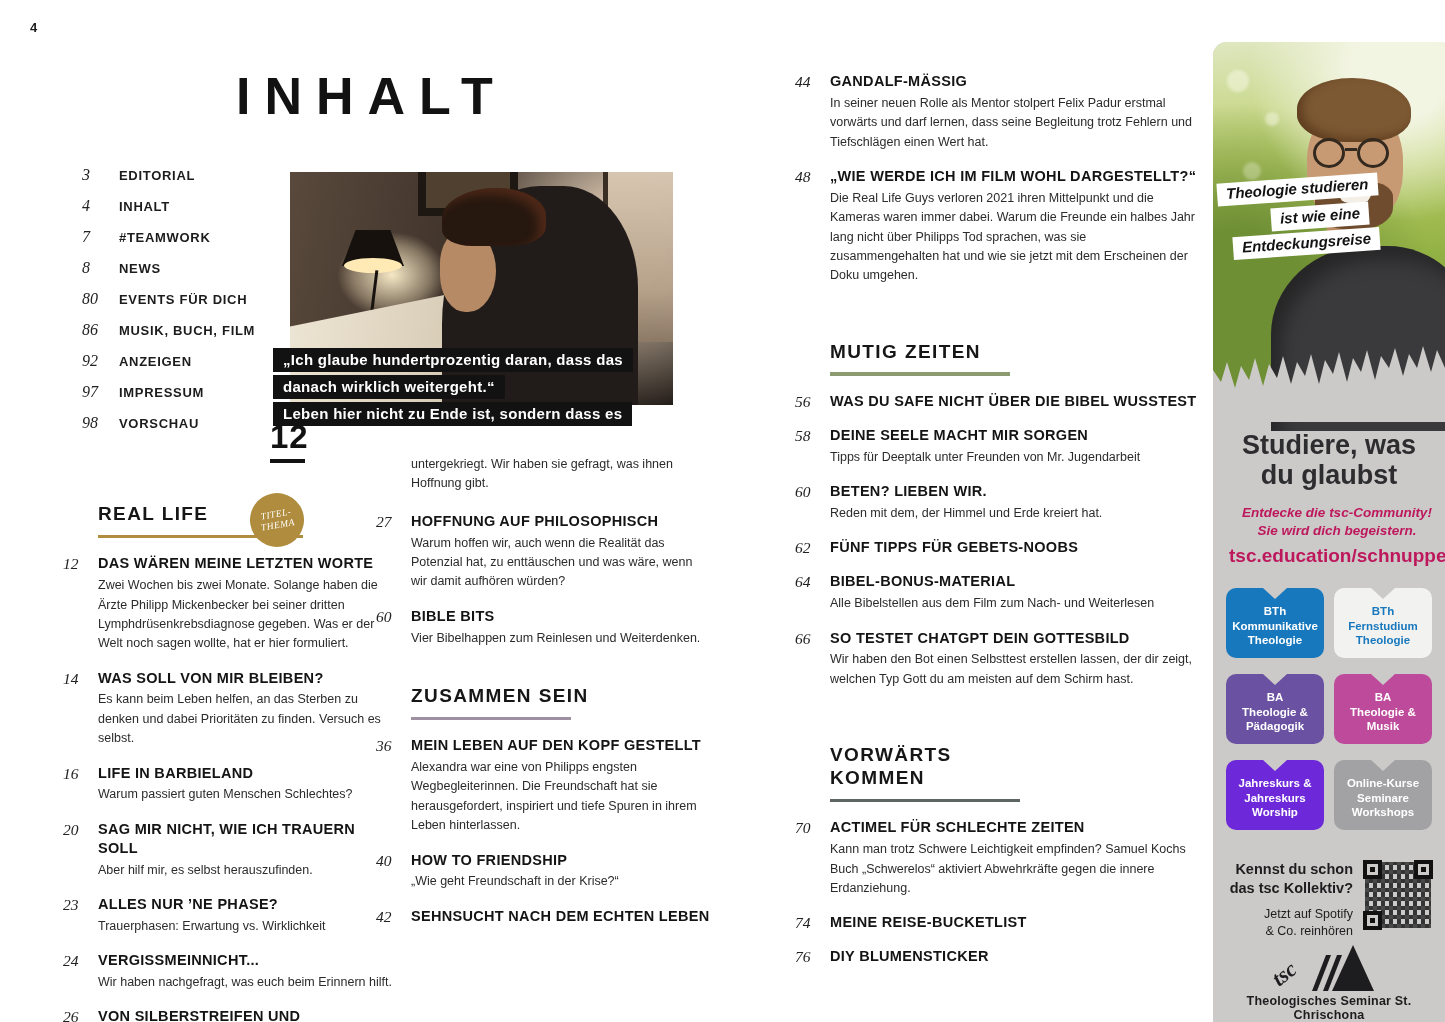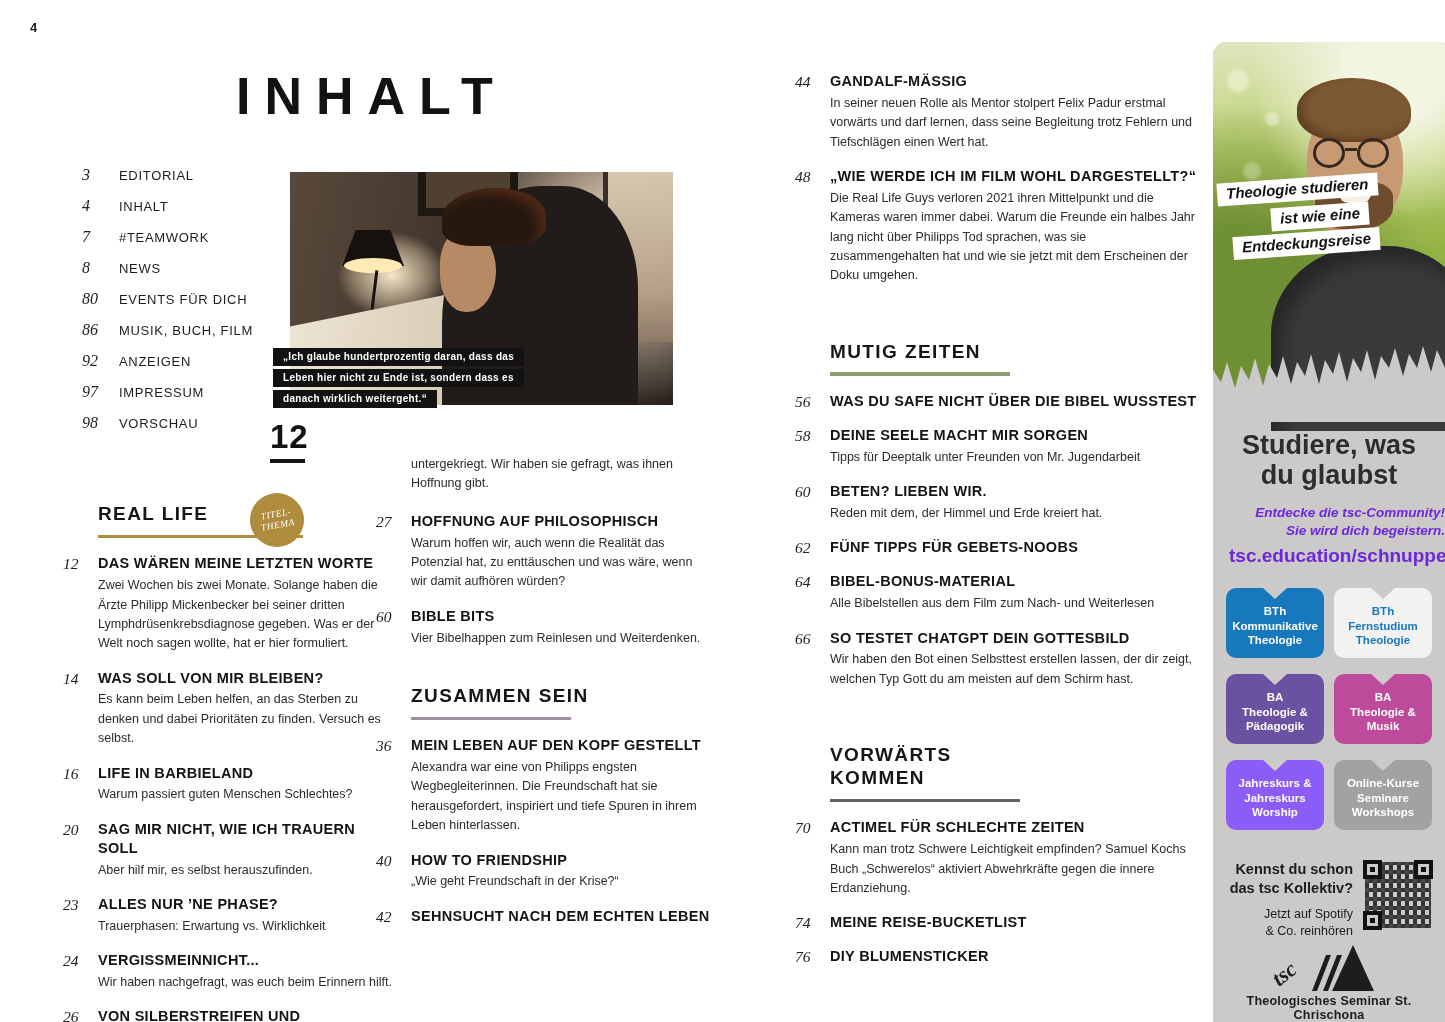--- a/index.html
+++ b/index.html
@@ -8,21 +8,21 @@
 
   .pageno { position:absolute; left:30px; top:20px; font-size:13px; font-weight:bold; }
 
   .title-inhalt { position:absolute; left:236px; top:66px; font-size:52px; font-weight:900;
                   letter-spacing:14px; color:#121212; }
 
   
   .front-toc { position:absolute; left:82px; top:166px; }
   .ft-row { display:flex; align-items:baseline; margin-bottom:13px; }
   .ft-num { width:37px; font-family:"Liberation Serif", serif; font-style:italic; font-size:16px; color:#222; }
-  .ft-label { font-weight:normal; font-size:13px; letter-spacing:0.7px; }
+  .ft-label { font-weight:bold; font-size:13px; letter-spacing:0.7px; }
 
   
   .photo-main { position:absolute; left:290px; top:172px; width:383px; height:233px; overflow:hidden; background:#2c241f; }
   .pm-bg { position:absolute; inset:0;
      background: radial-gradient(circle at 88% 30%, rgba(225,205,182,.95) 0 10%, rgba(225,205,182,0) 45%),
                  linear-gradient(100deg,#59493c 0%, #43362d 38%, #2e2620 72%, #241e19 100%); }
   .pm-window { position:absolute; right:0; top:0; width:70px; height:170px;
      background:linear-gradient(180deg,#d9c8b2,#b5a089 70%,#8d7a66); border-left:5px solid #33281f; opacity:.95; }
   .pm-frame { position:absolute; left:128px; top:-8px; width:100px; height:52px; border:8px solid #1e1813; background:#50402f; }
   .pm-glow { position:absolute; left:32px; top:48px; width:140px; height:110px;
@@ -34,21 +34,21 @@
   .pm-desk { position:absolute; left:-12px; bottom:0; width:245px; height:112px;
      background:linear-gradient(100deg,#efe7d6,#cdc0a8); clip-path:polygon(0 32%, 72% 0, 100% 100%, 0 100%); }
   .pm-hood { position:absolute; left:152px; top:14px; width:196px; height:222px; background:#211c1a;
      border-radius:50% 38% 0 0 / 62% 46% 0 0; }
   .pm-hair { position:absolute; left:152px; top:16px; width:104px; height:58px; background:#27180f;
      border-radius:55% 50% 35% 30%; box-shadow:inset -8px 6px 10px rgba(150,70,40,.35); }
   .pm-face { position:absolute; left:150px; top:58px; width:56px; height:82px; background:#b78a66;
      border-radius:45% 55% 55% 50%; }
 
   .quote { position:absolute; left:273px; top:348px; }
-  .quote-line { display:table; background:#121212; color:#fff; font-weight:bold; font-size:10px;
+  .quote-line { display:table; background:#121212; color:#fff; font-weight:bold; font-size:15px;
      letter-spacing:.3px; padding:3px 10px 4px; margin-bottom:3px; white-space:nowrap; }
 
   .bignum { position:absolute; left:270px; top:418px; font-size:33px; font-weight:800; letter-spacing:1px; color:#121212; }
   .bignum::after { content:""; display:block; width:35px; height:4px; background:#121212; margin-top:3px; }
 
   
   .col { position:absolute; }
   .col-left  { left:63px;  top:503px; width:332px; }
   .col-mid   { left:376px; top:455px; width:334px; }
   .col-right { left:795px; top:72px;  width:402px; }
@@ -95,22 +95,22 @@
   .sb-glasses i { position:absolute; top:0; width:32px; height:30px; border:3px solid #33291f; border-radius:50%; }
   .sb-glasses i.g1 { left:4px; } .sb-glasses i.g2 { left:48px; }
   .sb-glasses em { position:absolute; left:36px; top:10px; width:12px; height:3px; background:#33291f; }
   .sb-label { position:absolute; background:#fff; color:#121212; font-weight:800; font-style:italic;
      font-size:15px; padding:2px 9px 4px; transform:rotate(-4deg); white-space:nowrap; z-index:3; }
   .lb1 { left:4px;  top:136px; } .lb2 { left:58px; top:163px; } .lb3 { left:20px; top:190px; }
   .sb-brush { position:absolute; left:0; top:296px; width:232px; height:84px; z-index:2; }
 
   .sb-headline { position:absolute; top:388px; left:0; right:0; text-align:center; z-index:3;
      font-size:27px; font-weight:800; color:#2d2d30; line-height:1.12; white-space:pre-line; }
-  .sb-sub { position:absolute; top:462px; left:16px; right:0; text-align:right; font-size:13.5px;
-     font-weight:700; font-style:italic; color:#6d28d9; line-height:1.35; }
+  .sb-sub { position:absolute; top:462px; left:16px; right:0; text-align:center; font-size:13.5px;
+     font-weight:700; font-style:italic; color:#be185d; line-height:1.35; }
   .sb-link { font-style:normal; font-weight:800; font-size:19px; margin-top:3px; }
 
   .sb-badges { position:absolute; top:546px; left:13px; right:13px; display:grid;
      grid-template-columns:1fr 1fr; gap:16px 10px; }
   .badge { position:relative; height:70px; border-radius:10px; display:flex; flex-direction:column;
      align-items:center; justify-content:center; font-weight:700; font-size:11.5px; line-height:1.28;
      text-align:center; padding-top:6px; }
   .badge .notch { position:absolute; top:0; left:50%; transform:translateX(-50%); width:24px; height:11px;
      background:#cbcac8; clip-path:polygon(0 0, 100% 0, 50% 100%); }
 
@@ -198,23 +198,23 @@
     <div class="pm-desk"></div>
     <div class="pm-hood"></div>
     <div class="pm-face"></div>
     <div class="pm-hair"></div>
   </div>
 
   <div class="quote">
 
       <div class="quote-line">„Ich glaube hundertprozentig daran, dass das</div>
 
+      <div class="quote-line">danach wirklich weitergeht.“</div>
+
       <div class="quote-line">Leben hier nicht zu Ende ist, sondern dass es</div>
-
-      <div class="quote-line">danach wirklich weitergeht.“</div>
     </div>
   <div class="bignum">12</div>
 
   <div class="col col-left">
     <div class="sec-head">
       <div class="sec-title">REAL LIFE</div>
       <div class="sec-rule rule-real" style="background: rgb(176, 140, 62);"></div>
       <div class="titel-badge">TITEL-THEMA</div>
     </div>
     <div>
@@ -494,21 +494,21 @@
           <span>Pädagogik</span>
         </div>
 
         <div class="badge" style="background: rgb(189, 74, 155); color: rgb(255, 255, 255);">
           <span class="notch"></span>
           <span>BA</span>
           <span>Theologie &amp;</span>
           <span>Musik</span>
         </div>
 
-        <div class="badge" style="background: #8b5cf6; color: rgb(255, 255, 255);">
+        <div class="badge" style="background: #6d28d9; color: rgb(255, 255, 255);">
           <span class="notch"></span>
           <span>Jahreskurs &amp;</span>
           <span>Jahreskurs</span>
           <span>Worship</span>
         </div>
 
         <div class="badge" style="background: rgb(162, 162, 164); color: rgb(255, 255, 255);">
           <span class="notch"></span>
           <span>Online-Kurse</span>
           <span>Seminare</span>

